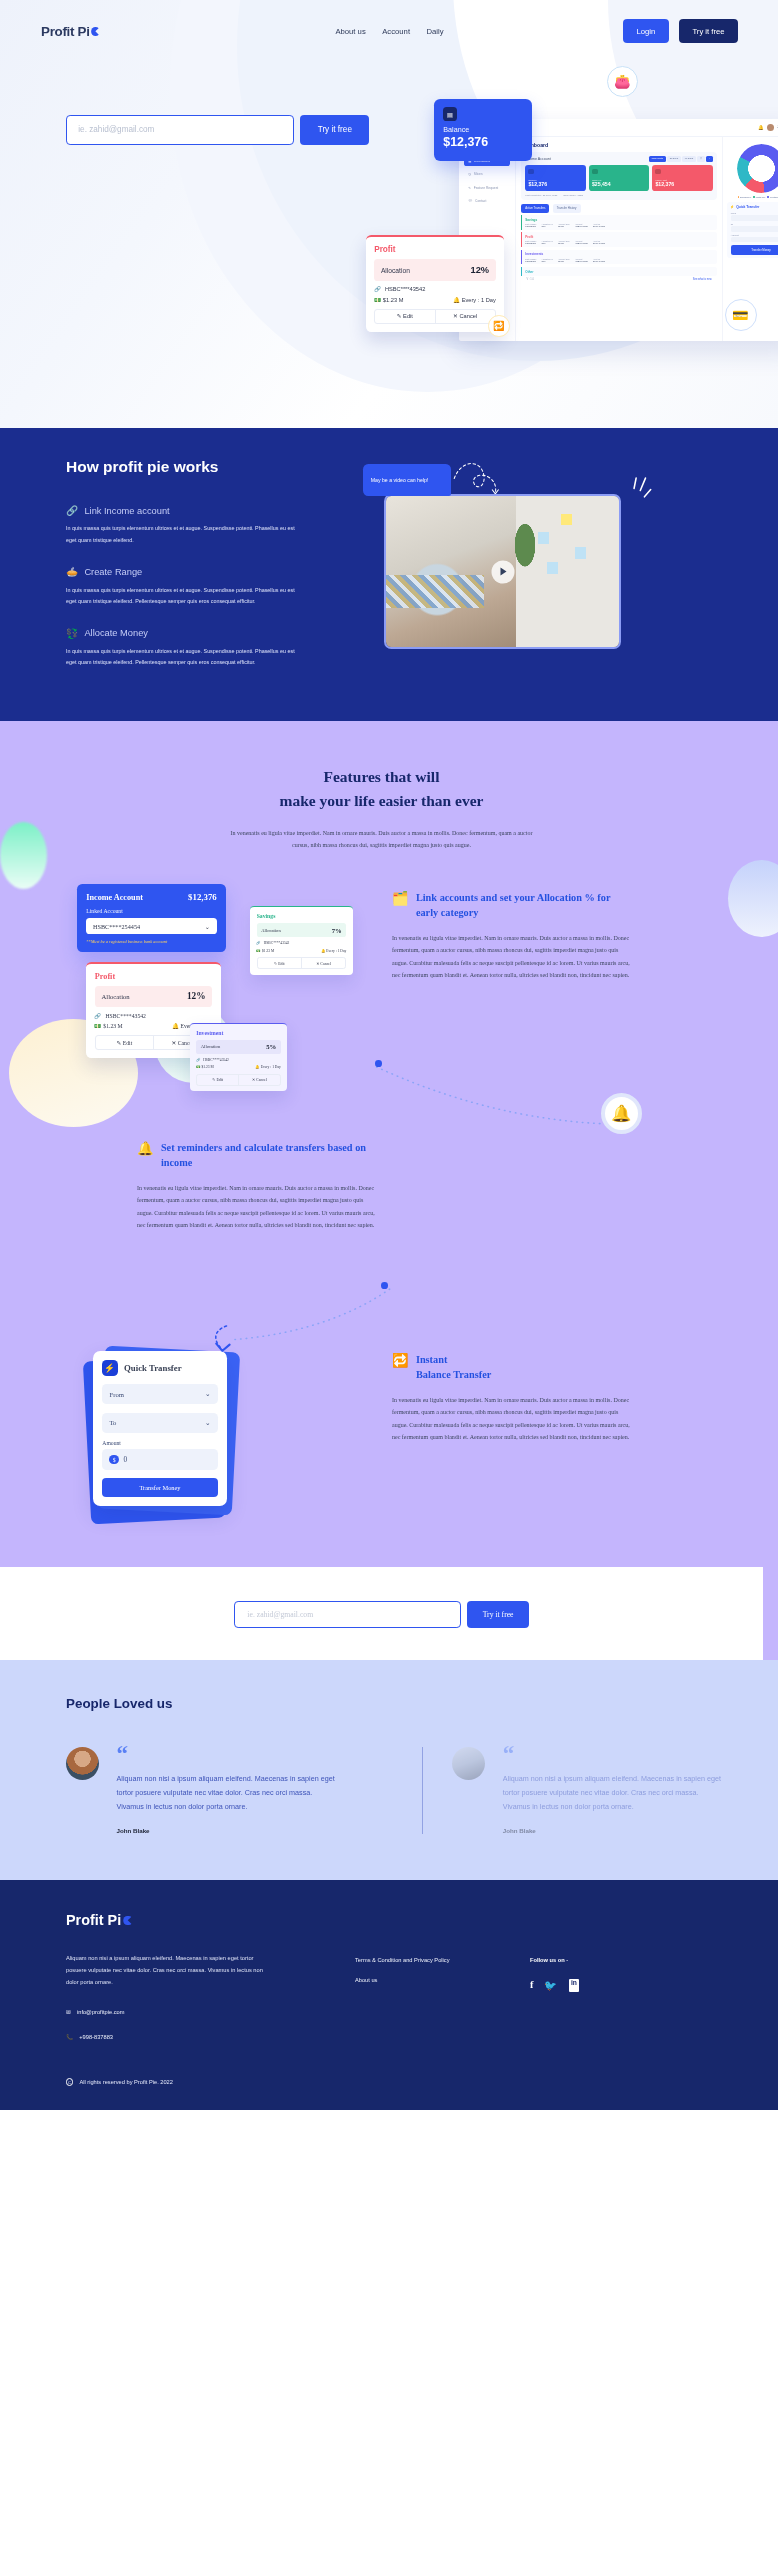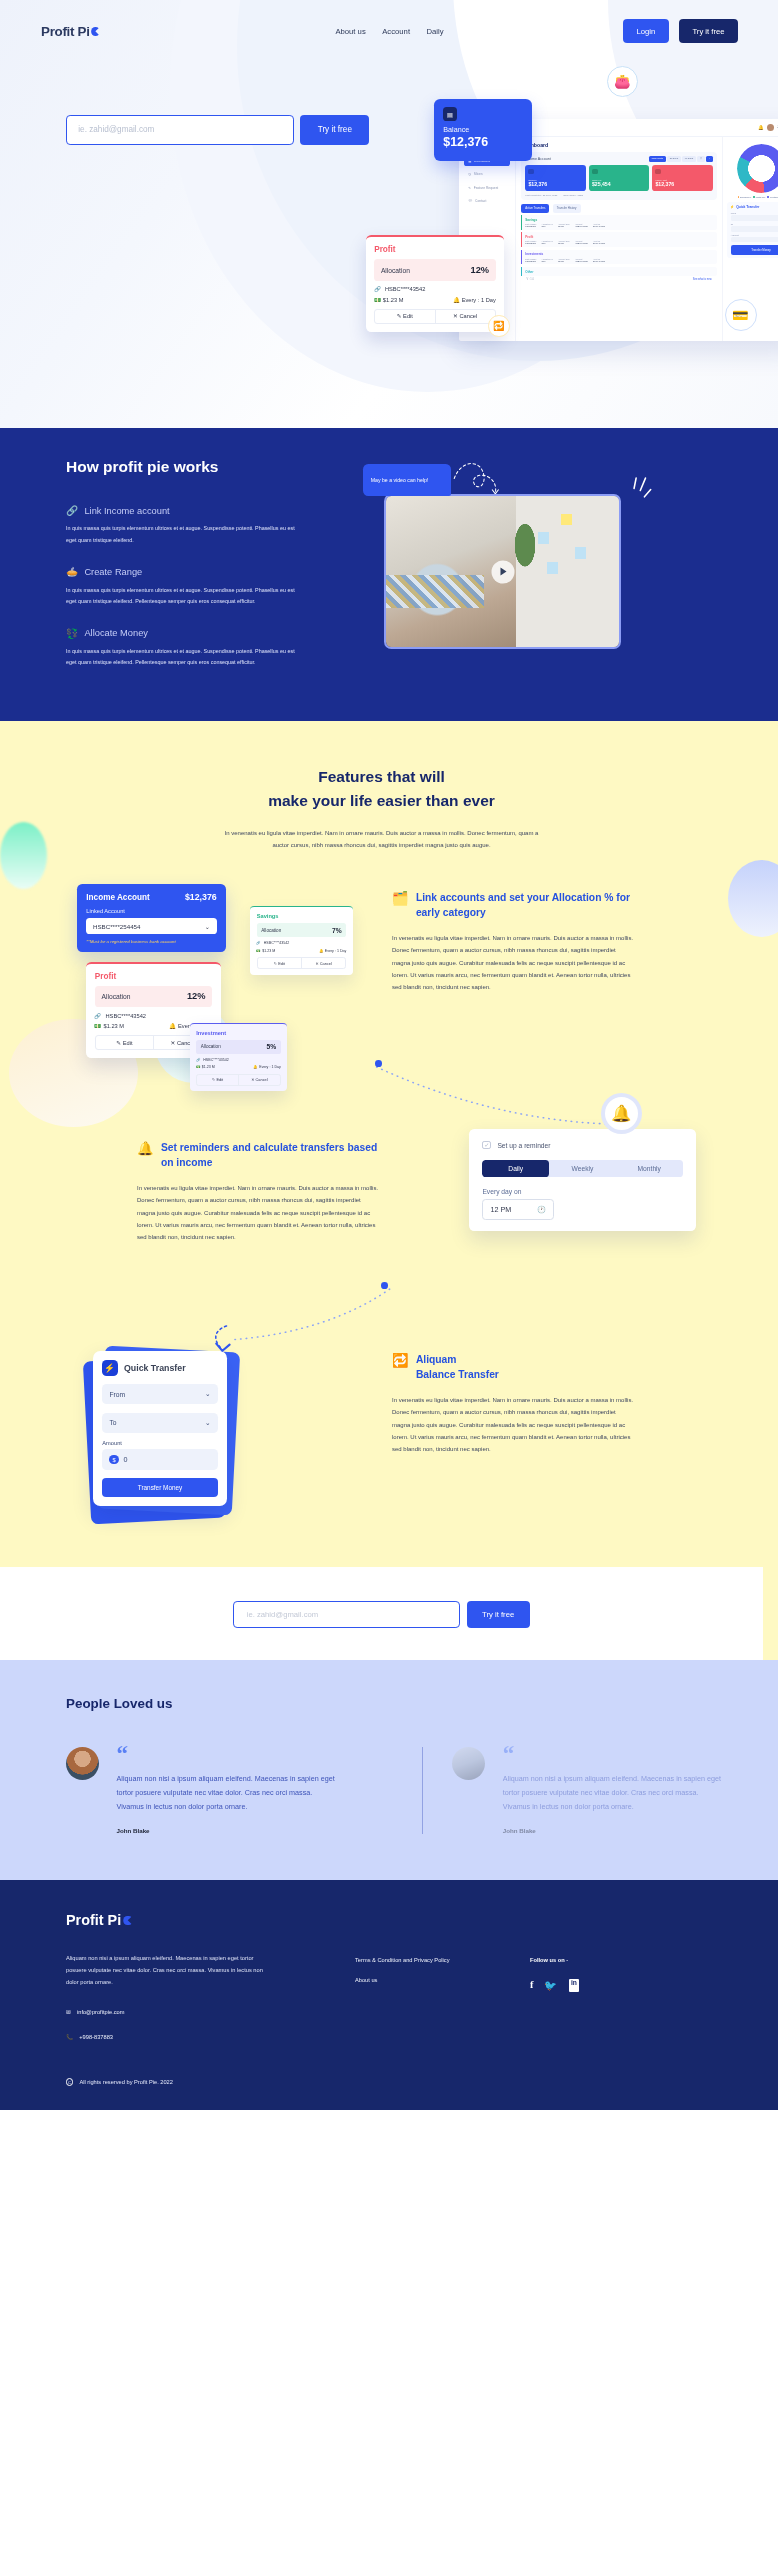--- a/index.html
+++ b/index.html
@@ -154,21 +154,21 @@
   .video .note{position:absolute;width:11.3px;height:11.3px;background:#bfe2f5;}
   .video .plant{position:absolute;left:52%;top:8%;width:36px;height:62px;
       background:radial-gradient(ellipse at 50% 60%, #5d8a4e 0 40%, transparent 41%);}
   .video .play{position:absolute;left:50%;top:50%;transform:translate(-50%,-50%);width:23px;height:23px;border-radius:50%;
      background:rgba(255,255,255,.82);display:flex;align-items:center;justify-content:center;}
   .video .play:after{content:"";border-left:6.7px solid #33405e;border-top:4.1px solid transparent;border-bottom:4.1px solid transparent;margin-left:2.1px;}
   .dashed-arc{position:absolute;left:108px;top:3.1px;width:62px;height:36px;z-index:3;}
   .spark{position:absolute;left:289px;top:18.5px;z-index:3;}
 
   
-  .features{position:relative;background:#fef9c3;padding:44px 16px 0 0;overflow:hidden;}
+  .features{position:relative;background:#c4b5fd;padding:44px 16px 0 0;overflow:hidden;font-family:Liberation Serif, serif;}
   .blob-g{position:absolute;left:0px;top:101px;width:47px;height:67px;border-radius:50%;
      background:linear-gradient(180deg,#7cf0c7,#eafdf6);filter:blur(1px);}
   .blob-b{position:absolute;right:-15.5px;top:139px;width:67px;height:77px;border-radius:50%;
      background:linear-gradient(180deg,#c5d2fb,#eef2fd);}
   .blob-y{position:absolute;left:9.3px;top:168px;width:129px;height:108px;border-radius:50%;
      background:linear-gradient(160deg,#fdf0d2,#fdfaf1);}
   .blob-m{position:absolute;left:155px;top:155px;width:77px;height:77px;border-radius:50%;
      background:radial-gradient(circle,#d9f7ec,#f7fdfb);}
   .feat-head{text-align:center;position:relative;z-index:4;}
   .feat-head h2{font-size:15.5px;font-weight:700;color:#17276b;line-height:1.55;}
@@ -658,36 +658,20 @@
       <div class="f-text" style="position:absolute;left:137px;top:26px;width:242px;">
         <h3>
             <span class="ic">🔔</span>
             <span>Set reminders and calculate transfers based on income</span>
           </h3>
         <p>In venenatis eu ligula vitae imperdiet. Nam in ornare mauris. Duis auctor a massa in mollis. Donec fermentum, quam a auctor cursus, nibh massa rhoncus dui, sagittis imperdiet magna justo quis augue. Curabitur malesuada felis ac neque suscipit pellentesque id ac lorem. Ut varius mauris arcu, nec fermentum quam blandit et. Aenean tortor nulla, ultricies sed blandit non, tincidunt nec sapien.</p>
       </div>
 
       <div class="bell-circle">🔔</div>
 
-      <div class="rem-card">
-        <div class="rem-chk">
-          <span class="box">✓</span>
-          <span>Set up a reminder</span>
-        </div>
-        <div class="seg">
-          <div class="on">Daily</div>
-          <div>Weekly</div>
-          <div>Monthly</div>
-        </div>
-        <div class="rem-lab">Every day on</div>
-        <div class="rem-time">
-          <span>12 PM</span>
-          <span>🕐</span>
-        </div>
-      </div>
 
       <div class="dot" style="left:381px;top:168px;"></div>
       <svg style="position:absolute;left:227px;top:172px;width:170px;height:72px;" viewBox="0 0 330 140">
         <path d="M316 6 C 230 66, 120 96, 14 104" stroke="#8ba4f7" stroke-width="3" fill="none" stroke-dasharray="1 10" stroke-linecap="round"></path>
       </svg>
     </div>
 
     <div class="fblock fb3">
       <svg class="arrow-down" width="29" height="31" viewBox="0 0 56 60">
         <path d="M30 2 C 6 10, 2 28, 22 48" stroke="#2f55f0" stroke-width="3" fill="none" stroke-dasharray="4 6" stroke-linecap="round"></path>
@@ -715,21 +699,21 @@
             <span class="ds">$</span>
             <span>0</span>
           </div>
           <div class="qt-submit">Transfer Money</div>
         </div>
       </div>
 
       <div class="f-text" style="position:absolute;left:392px;top:32px;">
         <h3>
             <span class="ic">🔁</span>
-            <span><span>Aliquam</span><br><span>Balance Transfer</span></span>
+            <span><span>Instant</span><br><span>Balance Transfer</span></span>
           </h3>
         <p>In venenatis eu ligula vitae imperdiet. Nam in ornare mauris. Duis auctor a massa in mollis. Donec fermentum, quam a auctor cursus, nibh massa rhoncus dui, sagittis imperdiet magna justo quis augue. Curabitur malesuada felis ac neque suscipit pellentesque id ac lorem. Ut varius mauris arcu, nec fermentum quam blandit et. Aenean tortor nulla, ultricies sed blandit non, tincidunt nec sapien.</p>
       </div>
     </div>
 
     <div class="cta">
       <div class="cta-form">
         <input placeholder="ie. zahid@gmail.com" style="">
         <button>Try it free</button>
       </div>

